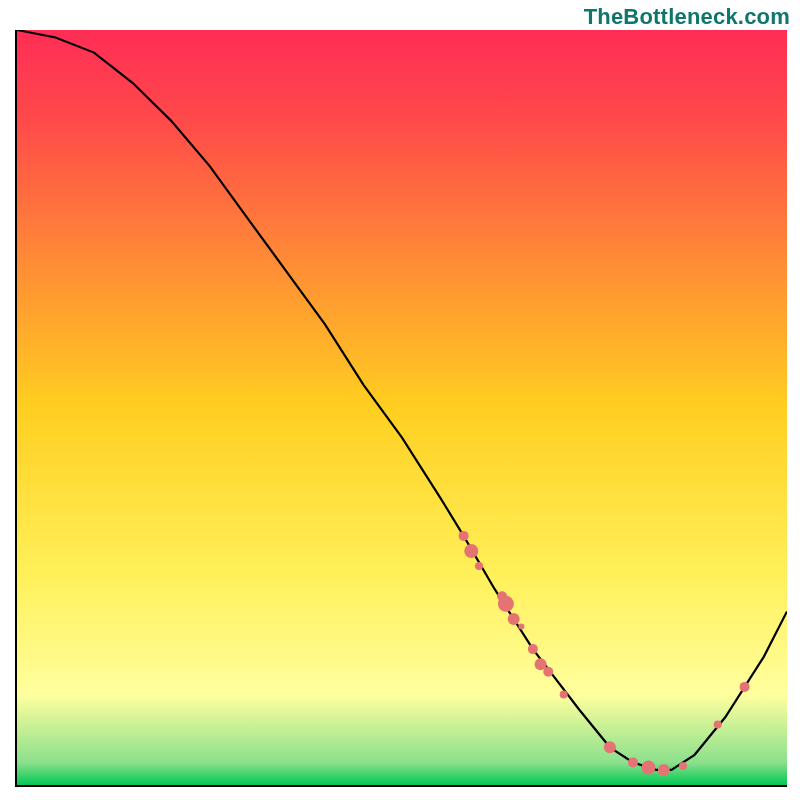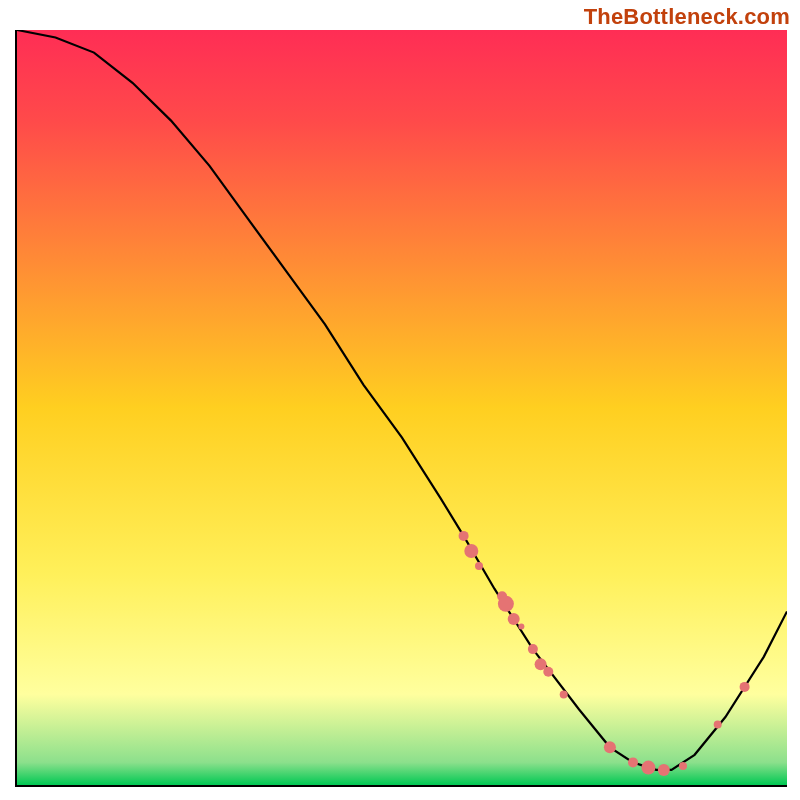--- a/index.html
+++ b/index.html
@@ -15,21 +15,21 @@
     position: relative;
     width: 800px;
     height: 800px;
   }
   .watermark {
     position: absolute;
     top: 4px;
     right: 10px;
     font-size: 22px;
     font-weight: bold;
-    color: #c2410c;
+    color: #0f766e;
     z-index: 10;
     letter-spacing: 0.2px;
   }
   .plot-area {
     position: absolute;
     left: 15px;
     top: 30px;
     width: 770px;
     height: 755px;
     border-left: 2.5px solid #000;

